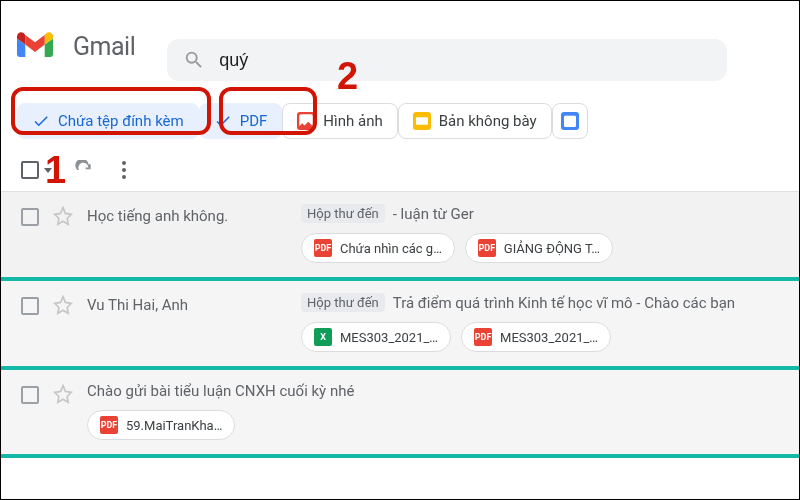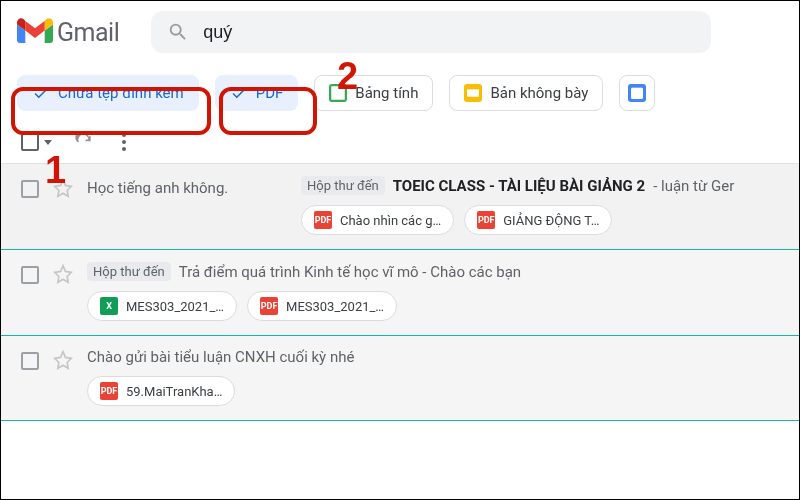--- a/index.html
+++ b/index.html
@@ -15,47 +15,48 @@
   
   .header {
     display: flex;
     align-items: center;
     padding: 10px 16px 8px 16px;
     gap: 32px;
   }
   .logo-wrap {
     display: flex;
     align-items: center;
-    gap: 4px;
+    gap: 20px;
   }
   .logo-icon { width: 36px; height: 28px; }
   .logo-text { font-size: 25px; color: #5f6368; font-weight: 400; letter-spacing: -0.5px; }
   .search-bar {
     display: flex;
     align-items: center;
     background: #f1f3f4;
     border-radius: 12px;
     padding: 10px 16px;
     flex: 1;
     max-width: 560px;
     gap: 14px;
+    margin-top: 28px;
   }
   .search-icon { width: 22px; height: 22px; opacity: 0.6; }
   .search-input {
     border: none;
     background: transparent;
     outline: none;
     font-size: 18px;
     color: #202124;
     flex: 1;
   }
   
   .filters {
     display: flex;
-    gap: 16px;
+    gap: 0;
     padding: 14px 16px 12px 16px;
     overflow: hidden;
     white-space: nowrap;
   }
   .chip {
     display: inline-flex;
     align-items: center;
     gap: 8px;
     border: 1px solid #dadce0;
     border-radius: 8px;
@@ -117,21 +118,21 @@
     gap: 3px;
     padding: 2px 6px;
   }
   .dots span { width: 4px; height: 4px; border-radius: 50%; background: #5f6368; }
   
   .email-list { border-top: 1px solid #e0e0e0; }
   .email {
     display: flex;
     align-items: flex-start;
     padding: 12px 20px 14px 20px;
-    border-bottom: 1px solid #14b8a6;
+    border-bottom: 4px solid #14b8a6;
     gap: 14px;
     background: #f5f5f5;
   }
   .email:nth-child(1){ background:#f2f2f2; }
   .email .chk { margin-top: 4px; border-color: #9aa0a6; }
   .star {
     width: 20px; height: 20px;
     margin-top: 2px;
     flex-shrink: 0;
   }
@@ -237,26 +238,26 @@
       </svg>
     <span>Chứa tệp đính kèm</span>
   </div>
   <div class="chip active">
     <svg viewBox="0 0 24 24" fill="#1967d2">
         <path d="M9 16.17L4.83 12l-1.42 1.41L9 19 21 7l-1.41-1.41z"></path>
       </svg>
     <span>PDF</span>
   </div>
   <div class="chip">
-    <span class="ficon green">
+    <span class="ficon red">
       <svg viewBox="0 0 24 24" width="12" height="12" fill="#fff">
-          <path d="M3 3h18v18H3zM3 9h18M3 15h18M12 3v18"></path>
+          <path d="M21 19V5a2 2 0 00-2-2H5a2 2 0 00-2 2v14l4-4 3 3 5-5 6 6z"></path>
         </svg>
     </span>
-    <span>Bảng tính</span>
+    <span>Hình ảnh</span>
   </div>
   <div class="chip">
     <span class="ficon yellow">
       <svg viewBox="0 0 24 24" width="12" height="12" fill="#fff">
           <rect x="4" y="7" width="16" height="10" rx="1"></rect>
         </svg>
     </span>
     <span>Bản không bày</span>
   </div>
   <div class="chip" style="padding:8px 8px;">
@@ -288,41 +289,41 @@
 
   <div class="email">
     <span class="chk"></span>
     <svg class="star" viewBox="0 0 24 24" fill="none" stroke="#c4c7c5" stroke-width="2">
         <path d="M12 2l2.9 6.9L22 10l-5 4.9L18.2 22 12 18.3 5.8 22 7 14.9 2 10l7.1-1.1z"></path>
       </svg>
     <div class="sender">Học tiếng anh không.</div>
     <div class="content-col">
       <div class="subject-line">
         <span class="inbox-badge">Hộp thư đến</span>
-        <span class="subj-strong">TOEIC CLASS - TÀI LIỆU BÀI GIẢNG 2</span>
         <span> - luận từ Ger</span>
       </div>
       <div class="attachments">
         <span class="att-chip">
           <span class="fi pdf">PDF</span>
-          <span>Chào nhìn các g…</span>
+          <span>Chứa nhìn các g…</span>
         </span>
         <span class="att-chip">
           <span class="fi pdf">PDF</span>
           <span>GIẢNG ĐỘNG T…</span>
         </span>
       </div>
     </div>
   </div>
 
   <div class="email">
     <span class="chk"></span>
     <svg class="star" viewBox="0 0 24 24" fill="none" stroke="#c4c7c5" stroke-width="2">
         <path d="M12 2l2.9 6.9L22 10l-5 4.9L18.2 22 12 18.3 5.8 22 7 14.9 2 10l7.1-1.1z"></path>
       </svg>
+    <div class="sender">Vu Thi Hai, Anh</div>
     <div class="content-col">
       <div class="subject-line">
         <span class="inbox-badge">Hộp thư đến</span>
         <span>Trả điểm quá trình Kinh tế học vĩ mô - Chào các bạn</span>
       </div>
       <div class="attachments">
         <span class="att-chip">
           <span class="fi xls">X</span>
           <span>MES303_2021_…</span>
         </span>

